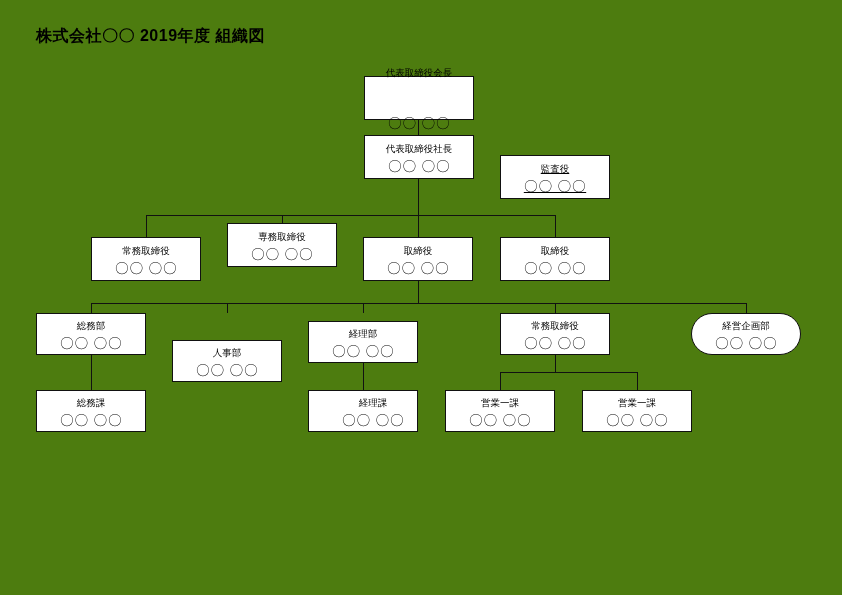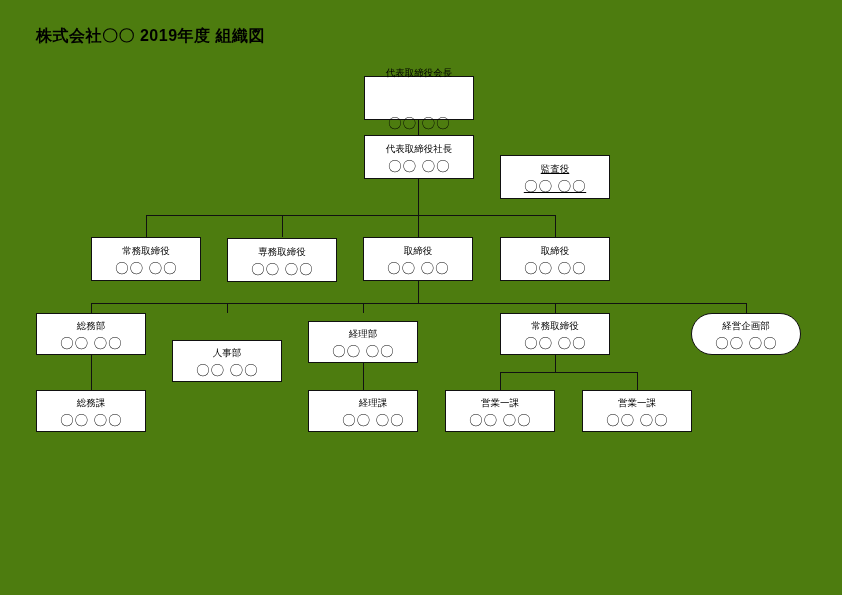--- a/index.html
+++ b/index.html
@@ -118,21 +118,21 @@
     <div class="node" style="left:500px; top:155px; width:110px; height:44px;text-decoration:underline;">
       <div class="node-title">監査役</div>
       <div class="node-name">〇〇 〇〇</div>
     </div>
 
     <div class="node" style="left:91px; top:237px; width:110px; height:44px;">
       <div class="node-title">常務取締役</div>
       <div class="node-name">〇〇 〇〇</div>
     </div>
 
-    <div class="node" style="left:227px; top:238px; width:110px; height:44px;">
+    <div class="node" style="left:227px; top:223px; width:110px; height:44px;">
       <div class="node-title">専務取締役</div>
       <div class="node-name">〇〇 〇〇</div>
     </div>
 
     <div class="node" style="left:363px; top:237px; width:110px; height:44px;">
       <div class="node-title">取締役</div>
       <div class="node-name">〇〇 〇〇</div>
     </div>
 
     <div class="node" style="left:500px; top:237px; width:110px; height:44px;">

